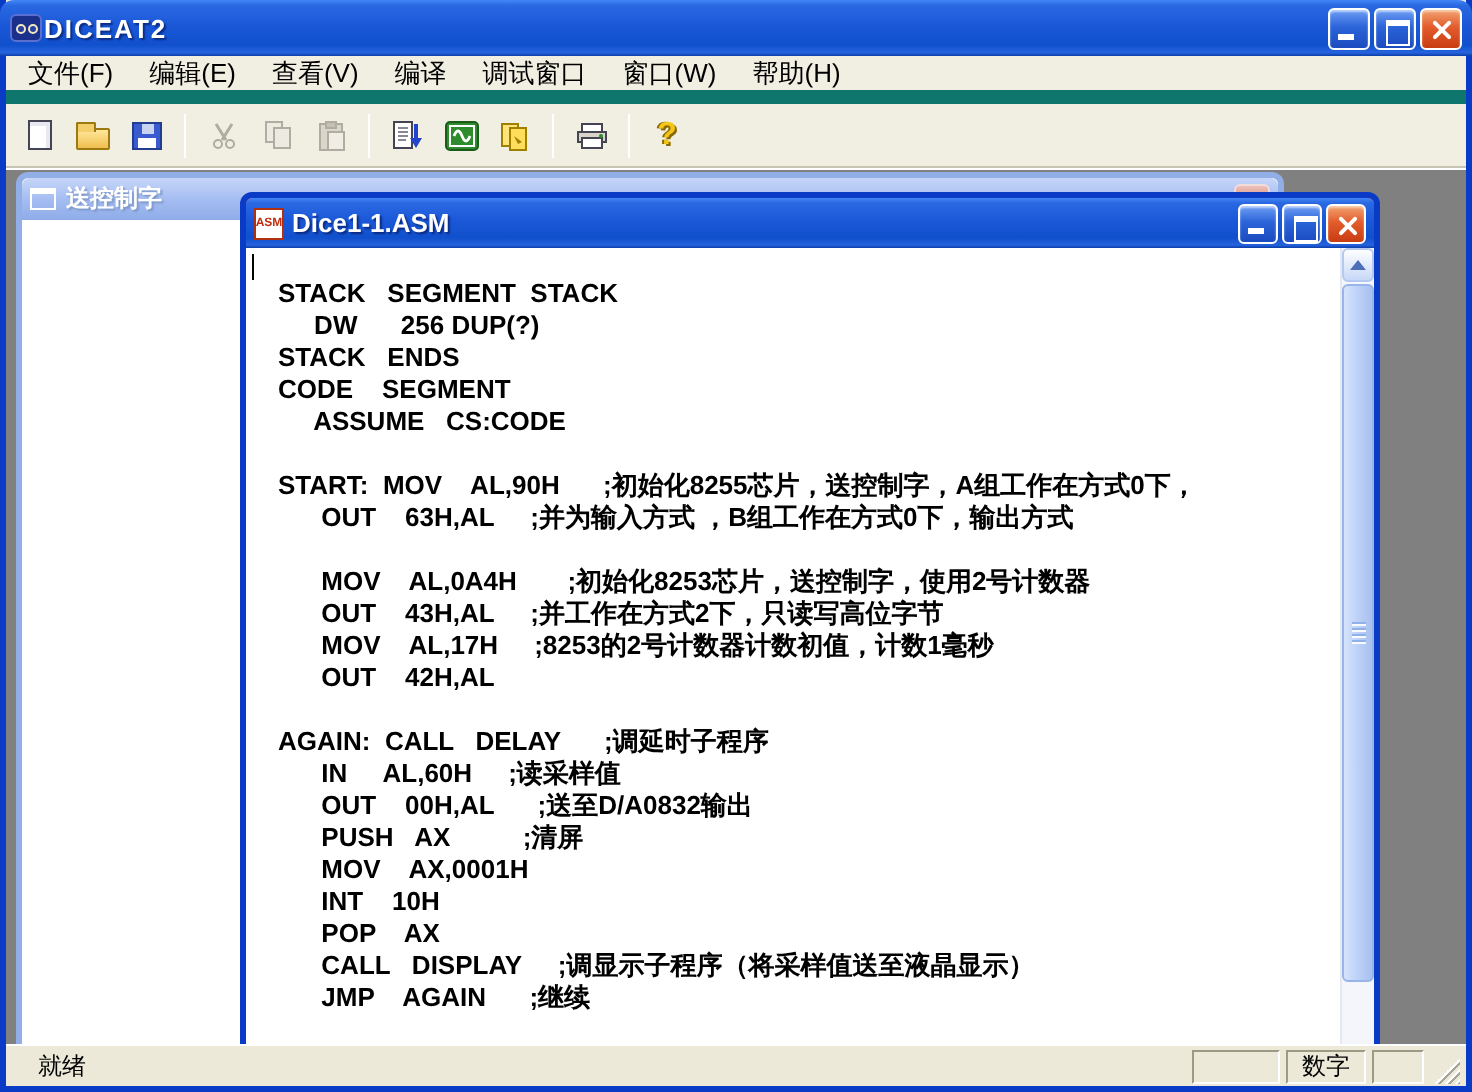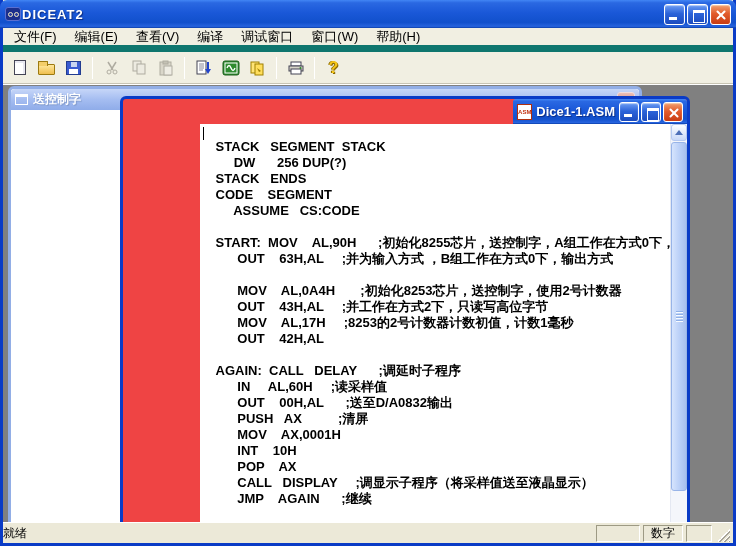--- a/index.html
+++ b/index.html
@@ -60,21 +60,21 @@
   .debug-tb .t-text { color:#fff; font-weight:bold; font-size:12px; text-shadow:1px 1px 1px #7E97C8; }
   .dbg-ico { width:13px; height:11px; border:1px solid #fff; border-top:3px solid #fff; }
   .dbg-close { position:relative; margin-left:auto; width:18px; height:16px; border:1px solid #F2DCDC; border-radius:3px;
                background:linear-gradient(180deg,#ECC0B8 0%,#D78D80 60%,#C97868 100%); }
   .dbg-close::before,.dbg-close::after { content:""; position:absolute; left:3px; top:7px; width:10px; height:2px; background:#9B4040; }
   .dbg-close::before { transform:rotate(45deg); } .dbg-close::after { transform:rotate(-45deg); }
   .debug-body { height:100%; background:#fff; }
 
   
   .editor-win { position:absolute; left:117px; top:11px; width:570px; height:440px; z-index:2;
-                border:3px solid #0A3BC6; border-radius:6px 6px 0 0; background:#ef4444; display:flex; flex-direction:column;align-items:flex-end; }
+                border:3px solid #0A3BC6; border-radius:6px 6px 0 0; background:#ef4444; display:flex; flex-direction:column; }
   .editor-tb { height:25px; border-radius:3px 3px 0 0; display:flex; align-items:center; gap:4px; padding:0 4px; flex:0 0 auto; }
   .editor-tb .t-text { color:#fff; font-weight:bold; font-size:13px; text-shadow:1px 1px 1px #0A2A80; }
   .editor-tb .cap { width:20px; height:20px; }
   .asm-ico { width:15px; height:16px; background:#fff; border:1px solid #B03010; display:flex; align-items:center; justify-content:center;
              font-size:6px; font-weight:bold; color:#C03010; letter-spacing:0; }
   .editor-body { flex:1 1 auto; position:relative; background:#fff; overflow:hidden; }
   .code { margin:12px; padding:3px 0 0 4px; font-family:"Liberation Sans",sans-serif; font-weight:bold;
           font-size:13px; line-height:16px; white-space:pre; color:#000; }
   .caret { position:absolute; left:3px; top:3px; width:1px; height:13px; background:#000; }
 
@@ -83,21 +83,21 @@
   .vs-up { position:absolute; top:0; left:0; right:0; height:17px; border:1px solid #B4C8F0; border-radius:3px;
            background:linear-gradient(180deg,#FDFEFF,#C8D8F8); display:flex; align-items:center; justify-content:center; }
   .vs-up::after { content:""; width:0; height:0; border-left:4px solid transparent; border-right:4px solid transparent; border-bottom:5px solid #4D6FB8; }
   .vs-thumb { position:absolute; top:18px; left:0; right:0; height:349px; border:1px solid #98B4E8; border-radius:3px;
               background:linear-gradient(90deg,#D6E4FD 0%,#BCD1F8 50%,#A8C0EE 100%); }
   .vs-thumb::after { content:""; position:absolute; left:4px; top:50%; margin-top:-6px; width:7px; height:12px;
                      background:repeating-linear-gradient(180deg,#8FB0E8 0 1px,rgba(255,255,255,.9) 1px 2px,transparent 2px 3px); }
 
   
   .statusbar { height:21px; background:#ECE9D8; border-top:1px solid #fff; display:flex; align-items:center;
-               font-size:12px; padding:0 3px 0 0; flex:0 0 auto; }
+               font-size:12px; padding:0 3px 0 16px; flex:0 0 auto; }
   .sb-ready { color:#000; }
   .sb-right { margin-left:auto; display:flex; align-items:center; gap:3px; }
   .sb-panel { height:17px; border:1px solid; border-color:#9D9A84 #FFFFFF #FFFFFF #9D9A84;
               display:flex; align-items:center; justify-content:center; font-size:12px; color:#000; }
   .sb-p1 { width:44px; } .sb-p2 { width:40px; } .sb-p3 { width:26px; }
   .sb-grip { width:13px; height:13px; margin-left:2px; align-self:flex-end;
              background:linear-gradient(135deg, transparent 0 50%, #fff 50% 56%, #A8A498 56% 62%, transparent 62% 70%, #fff 70% 76%, #A8A498 76% 82%, transparent 82% 90%, #fff 90% 95%, #A8A498 95% 100%); }
 </style>
 </head>
 <body>

